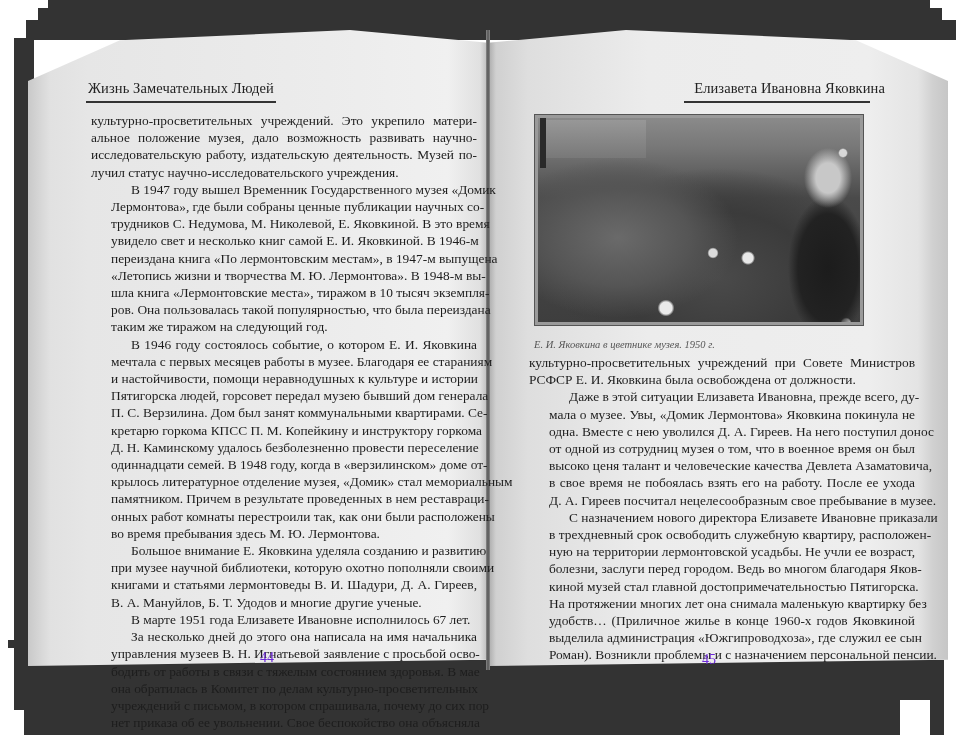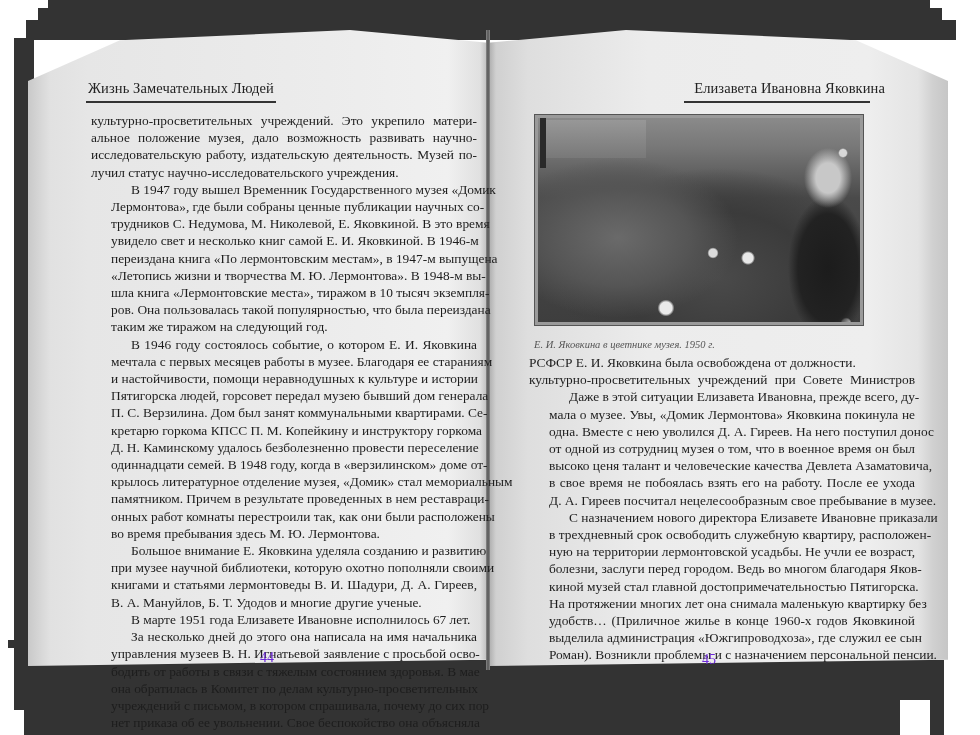--- a/index.html
+++ b/index.html
@@ -158,22 +158,22 @@
     <div class="photo-frame">
       <div class="photo">
         <div class="bldg"></div>
         <div class="post"></div>
       </div>
     </div>
     <div class="caption">Е. И. Яковкина в цветнике музея. 1950 г.</div>
 
     <div class="text" style="left:41px;top:324px;width:386px;">
       <p>
+        <span class="line">культурно-просветительных учреждений при Совете Министров</span>
         <span class="line last">РСФСР Е. И. Яковкина была освобождена от должности.</span>
-        <span class="line">культурно-просветительных учреждений при Совете Министров</span>
       </p>
       <p class="ind">
         <span class="line" style="padding-left:20px">Даже в этой ситуации Елизавета Ивановна, прежде всего, ду-</span>
         <span class="line">мала о музее. Увы, «Домик Лермонтова» Яковкина покинула не</span>
         <span class="line">одна. Вместе с нею уволился Д. А. Гиреев. На него поступил донос</span>
         <span class="line">от одной из сотрудниц музея о том, что в военное время он был</span>
         <span class="line">высоко ценя талант и человеческие качества Девлета Азаматовича,</span>
         <span class="line">в свое время не побоялась взять его на работу. После ее ухода</span>
         <span class="line last">Д. А. Гиреев посчитал нецелесообразным свое пребывание в музее.</span>
       </p>

